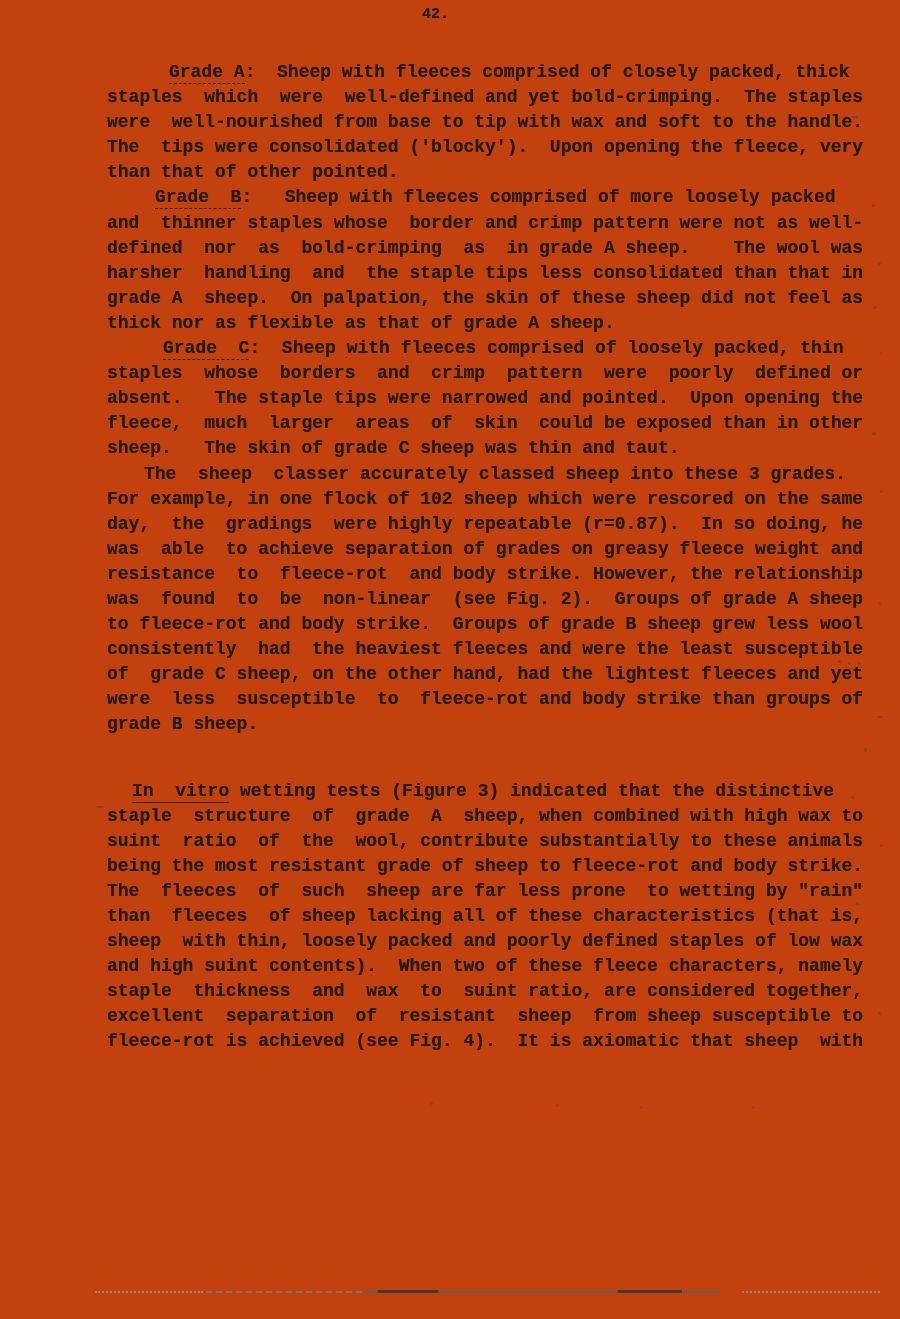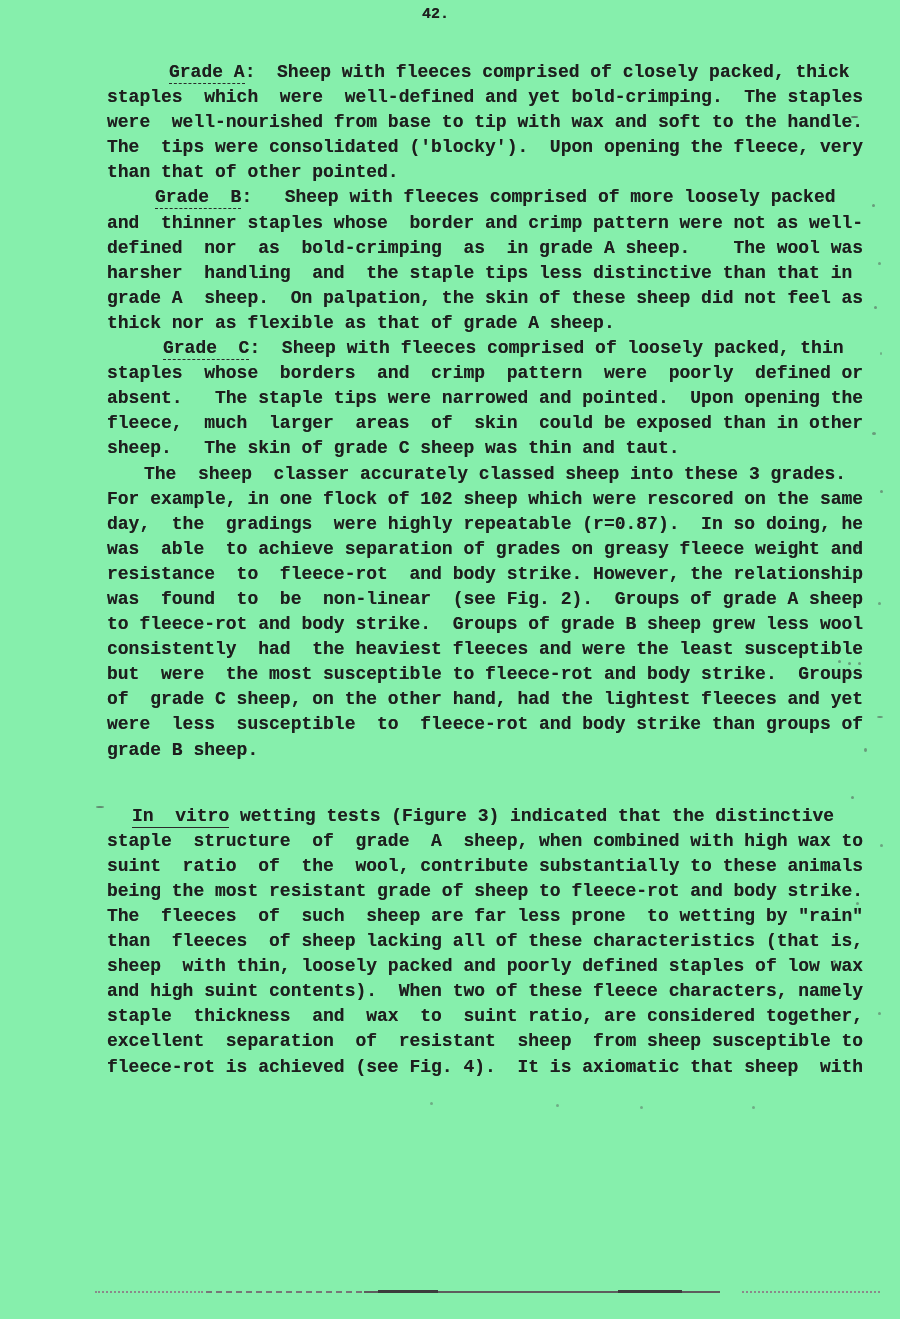--- a/index.html
+++ b/index.html
@@ -1,19 +1,19 @@
 <!DOCTYPE html>
 <html><head>
 <meta charset="utf-8">
 <style>
   html,body{margin:0;padding:0;background:#e8e8e8;}
   .page{
     position:relative;
     width:900px;height:1319px;
-    background:#86efac;
+    background:#c2410c;
     overflow:hidden;
     font-family:"Liberation Mono","DejaVu Sans Mono",monospace;
     color:#1e1e1e;
   }
   .page-number{
     position:absolute;top:6px;left:422px;
     font-size:15px;font-weight:600;
     text-shadow:0 0 0.4px rgba(0,0,0,.55);
   }
   .content{
@@ -43,41 +43,40 @@
         <div class="line" style="text-indent: 62px;"><span class="u-dash">Grade A</span><span>:  Sheep with fleeces comprised of closely packed, thick</span></div>
         <div class="line">staples  which  were  well-defined and yet bold-crimping.  The staples</div>
         <div class="line">were  well-nourished from base to tip with wax and soft to the handle.</div>
         <div class="line">The  tips were consolidated ('blocky').  Upon opening the fleece, very</div>
         <div class="line">than that of other pointed.</div>
       </div>
       <div>
         <div class="line" style="text-indent: 48px;"><span class="u-dash">Grade  B</span><span>:   Sheep with fleeces comprised of more loosely packed</span></div>
         <div class="line">and  thinner staples whose  border and crimp pattern were not as well-</div>
         <div class="line">defined  nor  as  bold-crimping  as  in grade A sheep.    The wool was</div>
-        <div class="line">harsher  handling  and  the staple tips less distinctive than that in</div>
+        <div class="line">harsher  handling  and  the staple tips less consolidated than that in</div>
         <div class="line">grade A  sheep.  On palpation, the skin of these sheep did not feel as</div>
         <div class="line">thick nor as flexible as that of grade A sheep.</div>
       </div>
       <div>
         <div class="line" style="text-indent: 56px;"><span class="u-dash">Grade  C</span><span>:  Sheep with fleeces comprised of loosely packed, thin</span></div>
         <div class="line">staples  whose  borders  and  crimp  pattern  were  poorly  defined or</div>
         <div class="line">absent.   The staple tips were narrowed and pointed.  Upon opening the</div>
         <div class="line">fleece,  much  larger  areas  of  skin  could be exposed than in other</div>
         <div class="line">sheep.   The skin of grade C sheep was thin and taut.</div>
       </div>
       <div>
         <div class="line" style="text-indent: 37px;"><span>The  sheep  classer accurately classed sheep into these 3 grades.</span></div>
         <div class="line">For example, in one flock of 102 sheep which were rescored on the same</div>
         <div class="line">day,  the  gradings  were highly repeatable (r=0.87).  In so doing, he</div>
         <div class="line">was  able  to achieve separation of grades on greasy fleece weight and</div>
         <div class="line">resistance  to  fleece-rot  and body strike. However, the relationship</div>
         <div class="line">was  found  to  be  non-linear  (see Fig. 2).  Groups of grade A sheep</div>
         <div class="line">to fleece-rot and body strike.  Groups of grade B sheep grew less wool</div>
         <div class="line">consistently  had  the heaviest fleeces and were the least susceptible</div>
-        <div class="line">but  were  the most susceptible to fleece-rot and body strike.  Groups</div>
         <div class="line">of  grade C sheep, on the other hand, had the lightest fleeces and yet</div>
         <div class="line">were  less  susceptible  to  fleece-rot and body strike than groups of</div>
         <div class="line">grade B sheep.</div>
       </div>
       <div>
         <div class="line" style="text-indent: 25px; margin-top: 41px;"><span class="u-solid">In  vitro</span><span> wetting tests (Figure 3) indicated that the distinctive</span></div>
         <div class="line">staple  structure  of  grade  A  sheep, when combined with high wax to</div>
         <div class="line">suint  ratio  of  the  wool, contribute substantially to these animals</div>
         <div class="line">being the most resistant grade of sheep to fleece-rot and body strike.</div>
         <div class="line">The  fleeces  of  such  sheep are far less prone  to wetting by "rain"</div>

